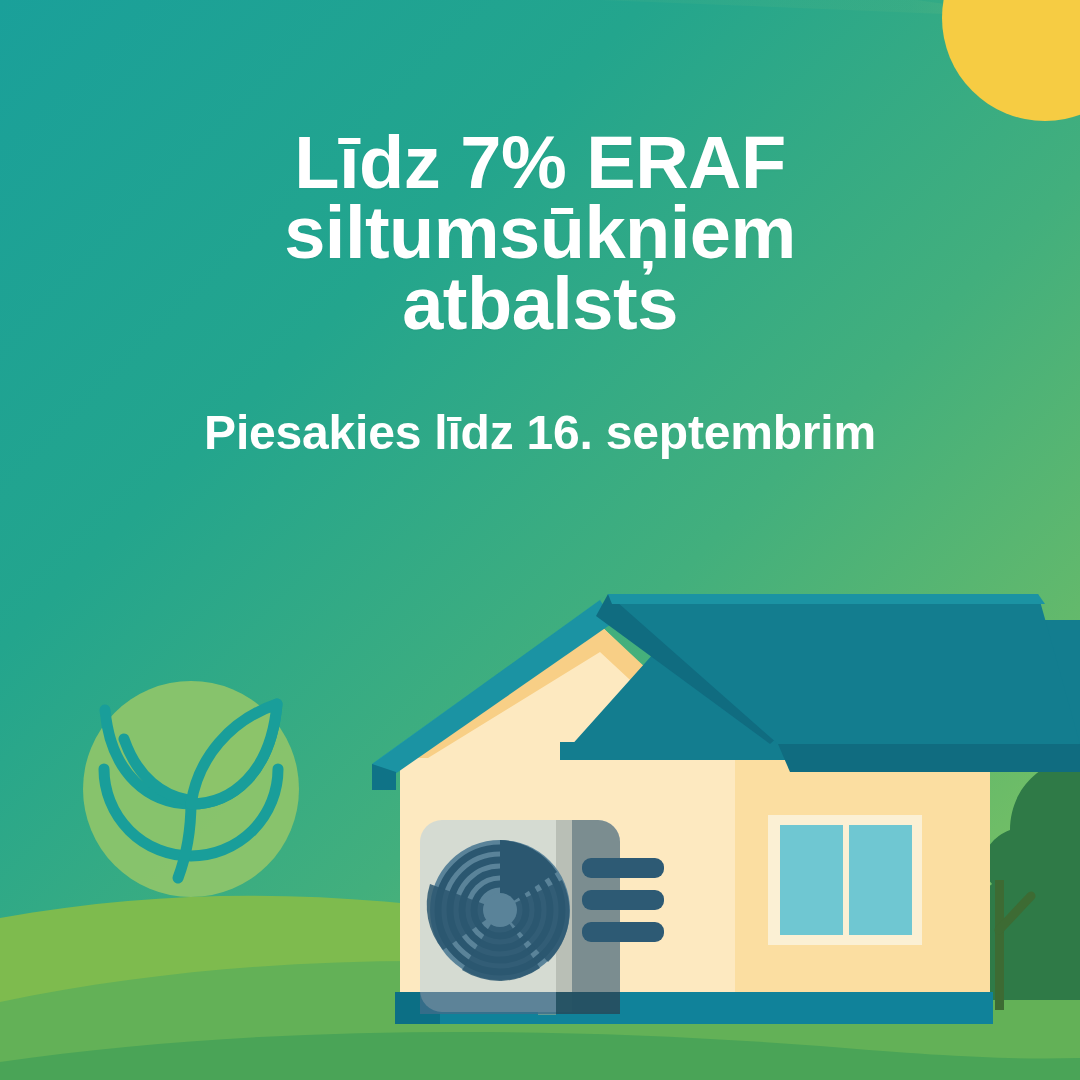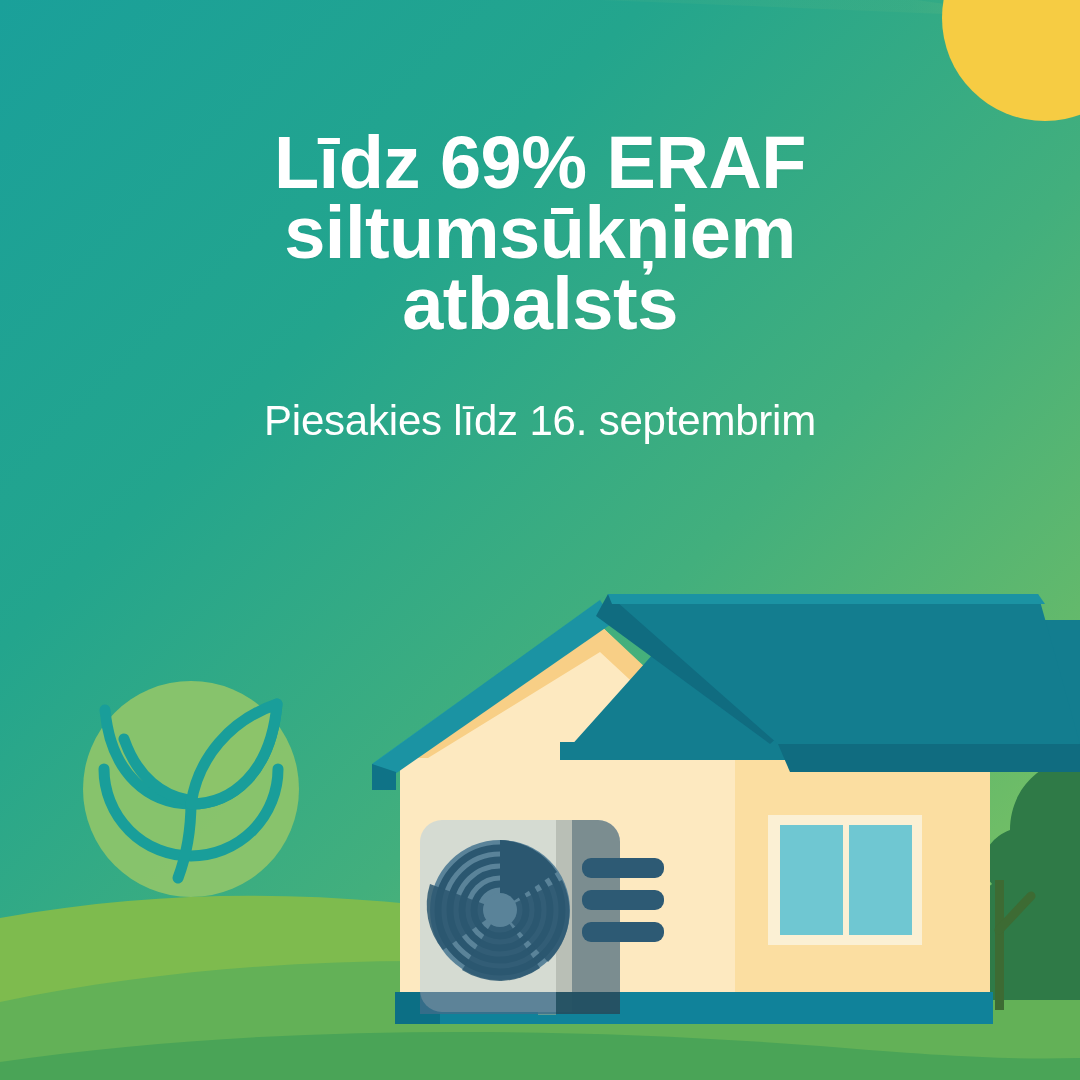--- a/index.html
+++ b/index.html
@@ -41,23 +41,23 @@
     letter-spacing: -0.5px;
     margin: 0;
     padding: 0 90px;
     text-shadow: 0 1px 2px rgba(0,0,0,0.04);
   }
   .headline .hl-line {
     display: block;
   }
   .subhead {
     color: #ffffff;
-    font-size: 42px;
-    font-weight: normal;
-    margin: 0;
+    font-size: 48px;
+    font-weight: bold;
+    margin: 8px;
     padding-top: 58px;
     letter-spacing: -0.2px;
   }
   
   .eco-logo {
     position: absolute;
     left: 78px;
     top: 676px;
     width: 226px;
     height: 226px;
@@ -192,20 +192,20 @@
         </g>
         <circle cx="500" cy="910" r="17" fill="#5a8399"></circle>
       </g>
       <rect x="420" y="992" width="200" height="22" fill="#3f6d8a" opacity="0.8"></rect>
       <rect x="556" y="992" width="64" height="22" fill="#1f4c5d" opacity="0.85"></rect>
     </g>
   </svg>
 
   <div class="text-block">
     <h1 class="headline">
-      <span class="hl-line">Līdz 69% ERAF</span>
+      <span class="hl-line">Līdz 7% ERAF</span>
       <span class="hl-line">siltumsūkņiem</span>
       <span class="hl-line">atbalsts</span>
     </h1>
     <p class="subhead">Piesakies līdz 16. septembrim</p>
   </div>
 
 </div>
 
 </body></html>

